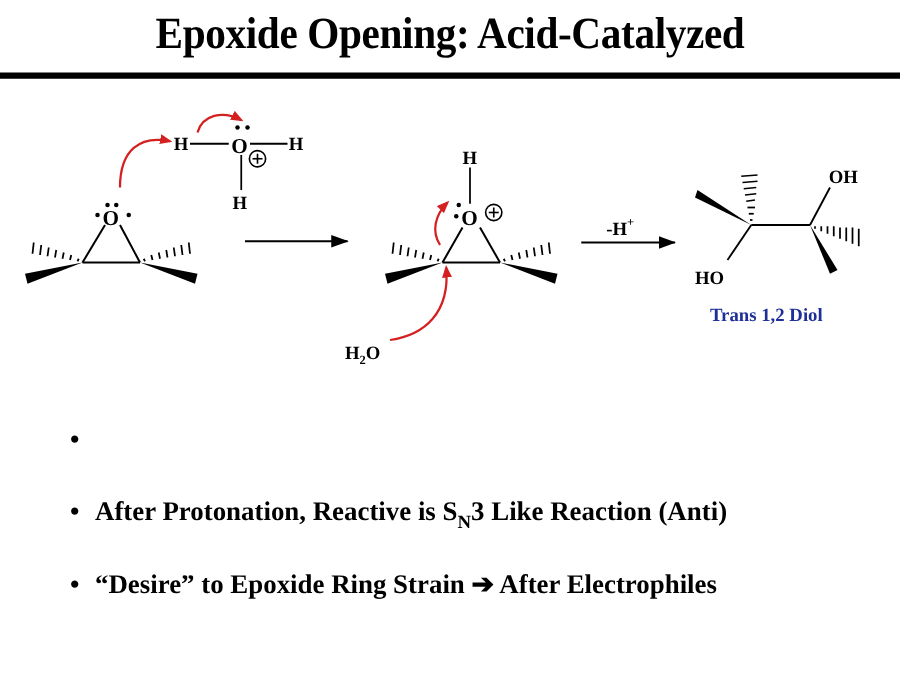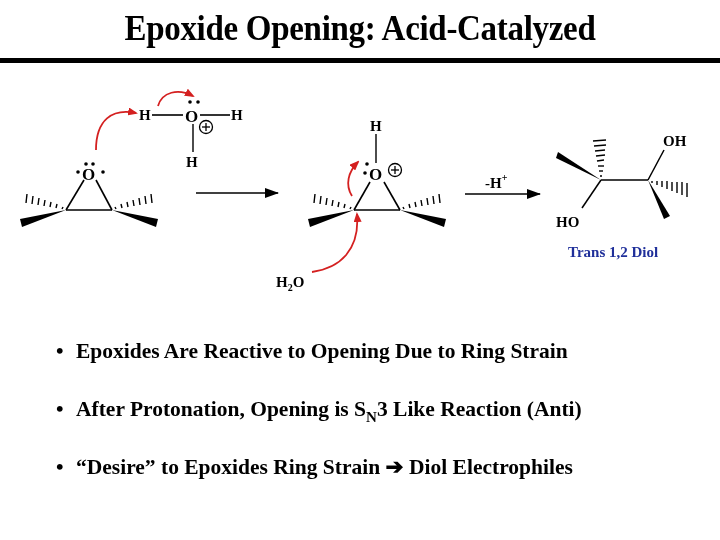--- a/index.html
+++ b/index.html
@@ -159,23 +159,22 @@
         <line x1="687" y1="183" x2="687" y2="197"></line>
     </g>
   </g>
 
   <text x="568" y="257" font-size="15" class="label-trans">Trans 1,2 Diol</text>
 </svg>
 
 <ul class="bullets">
   <li>
     <span class="dot">•</span>
-    <span>Epoxides Are Reactive to Opening Due to Ring Strain</span>
   </li>
   <li>
     <span class="dot">•</span>
-    <span>After Protonation, Opening is S</span><sub>N</sub><span>3 Like Reaction (Anti)</span>
+    <span>After Protonation, Reactive is S</span><sub>N</sub><span>3 Like Reaction (Anti)</span>
   </li>
   <li>
     <span class="dot">•</span>
-    <span style="white-space:pre">“Desire” to Epoxides Ring Strain </span><span>➔</span><span style="white-space:pre"> Diol Electrophiles</span>
+    <span style="white-space:pre">“Desire” to Epoxide Ring Strain </span><span>➔</span><span style="white-space:pre"> After Electrophiles</span>
   </li>
 </ul>
 
 </body></html>

